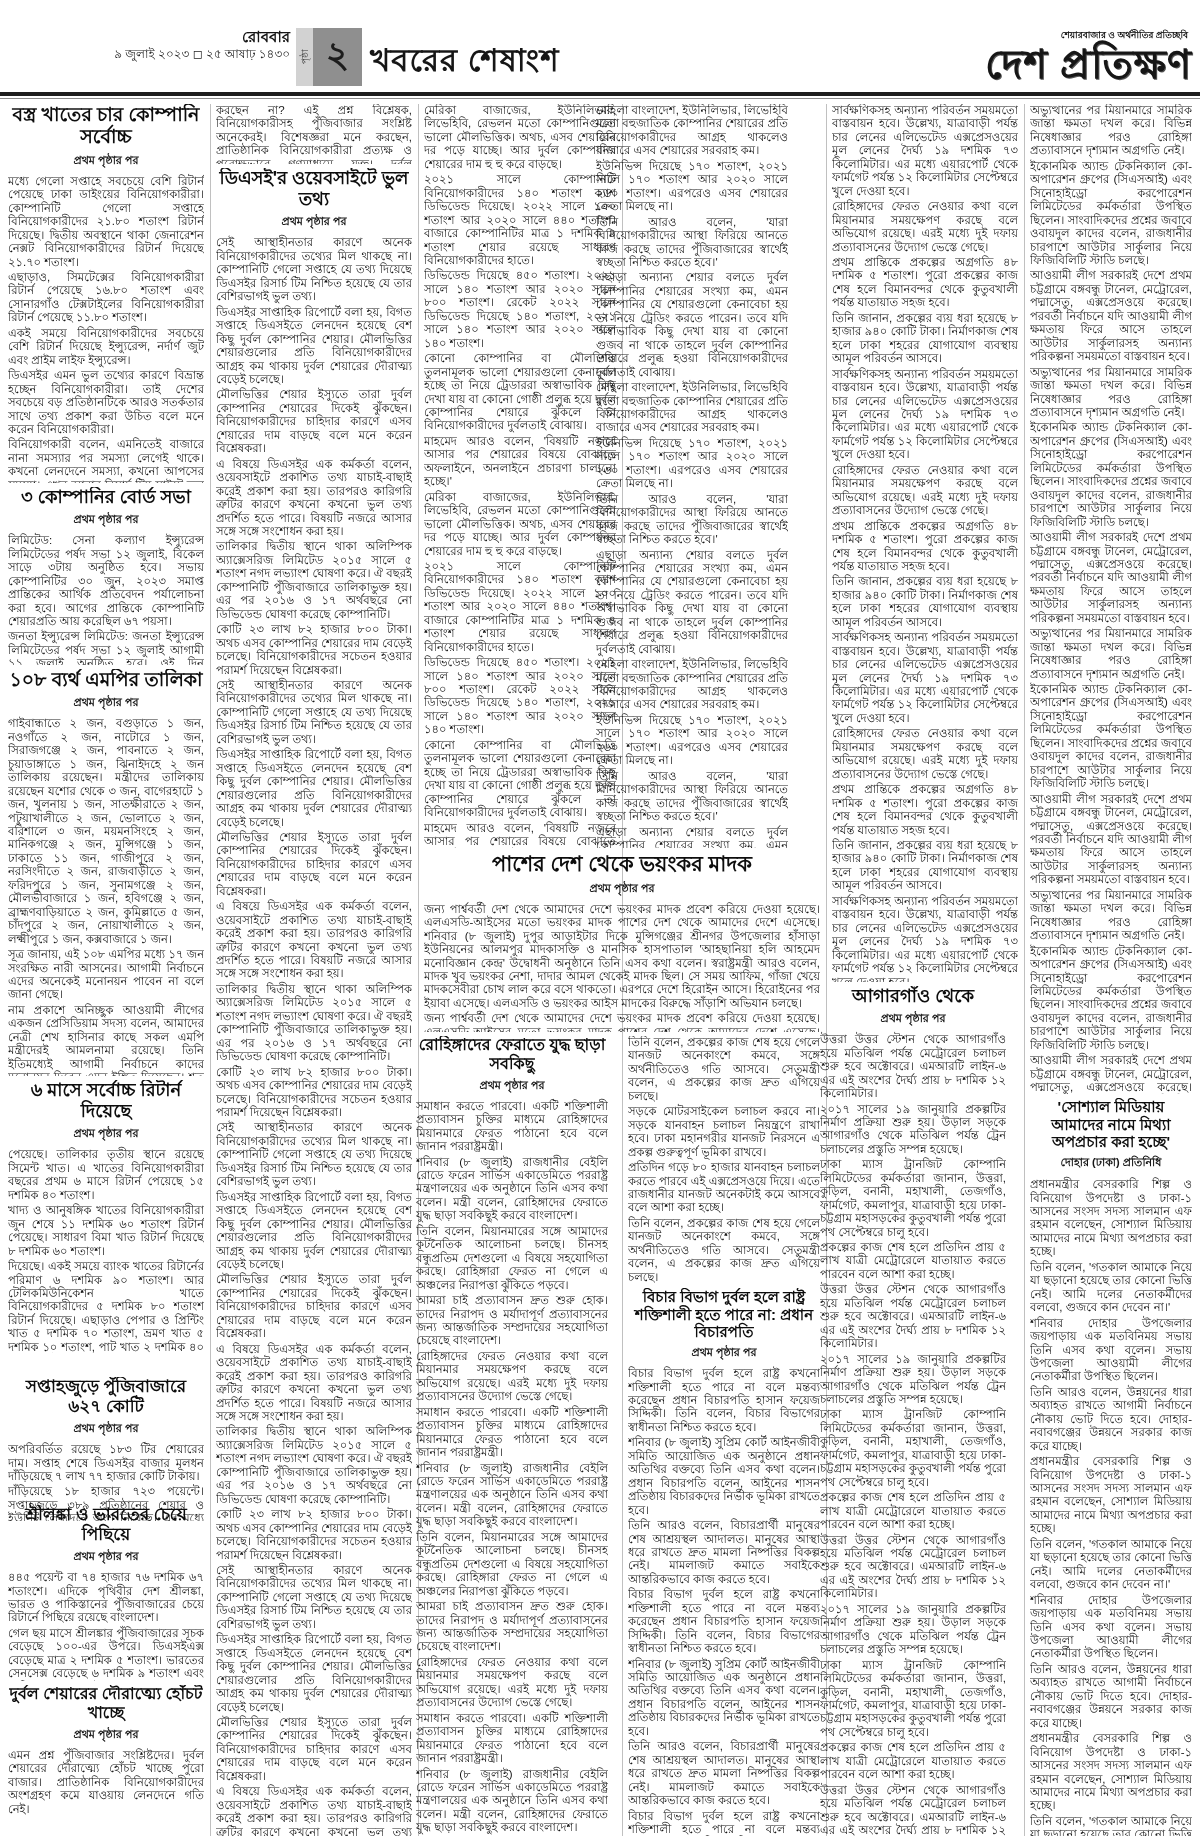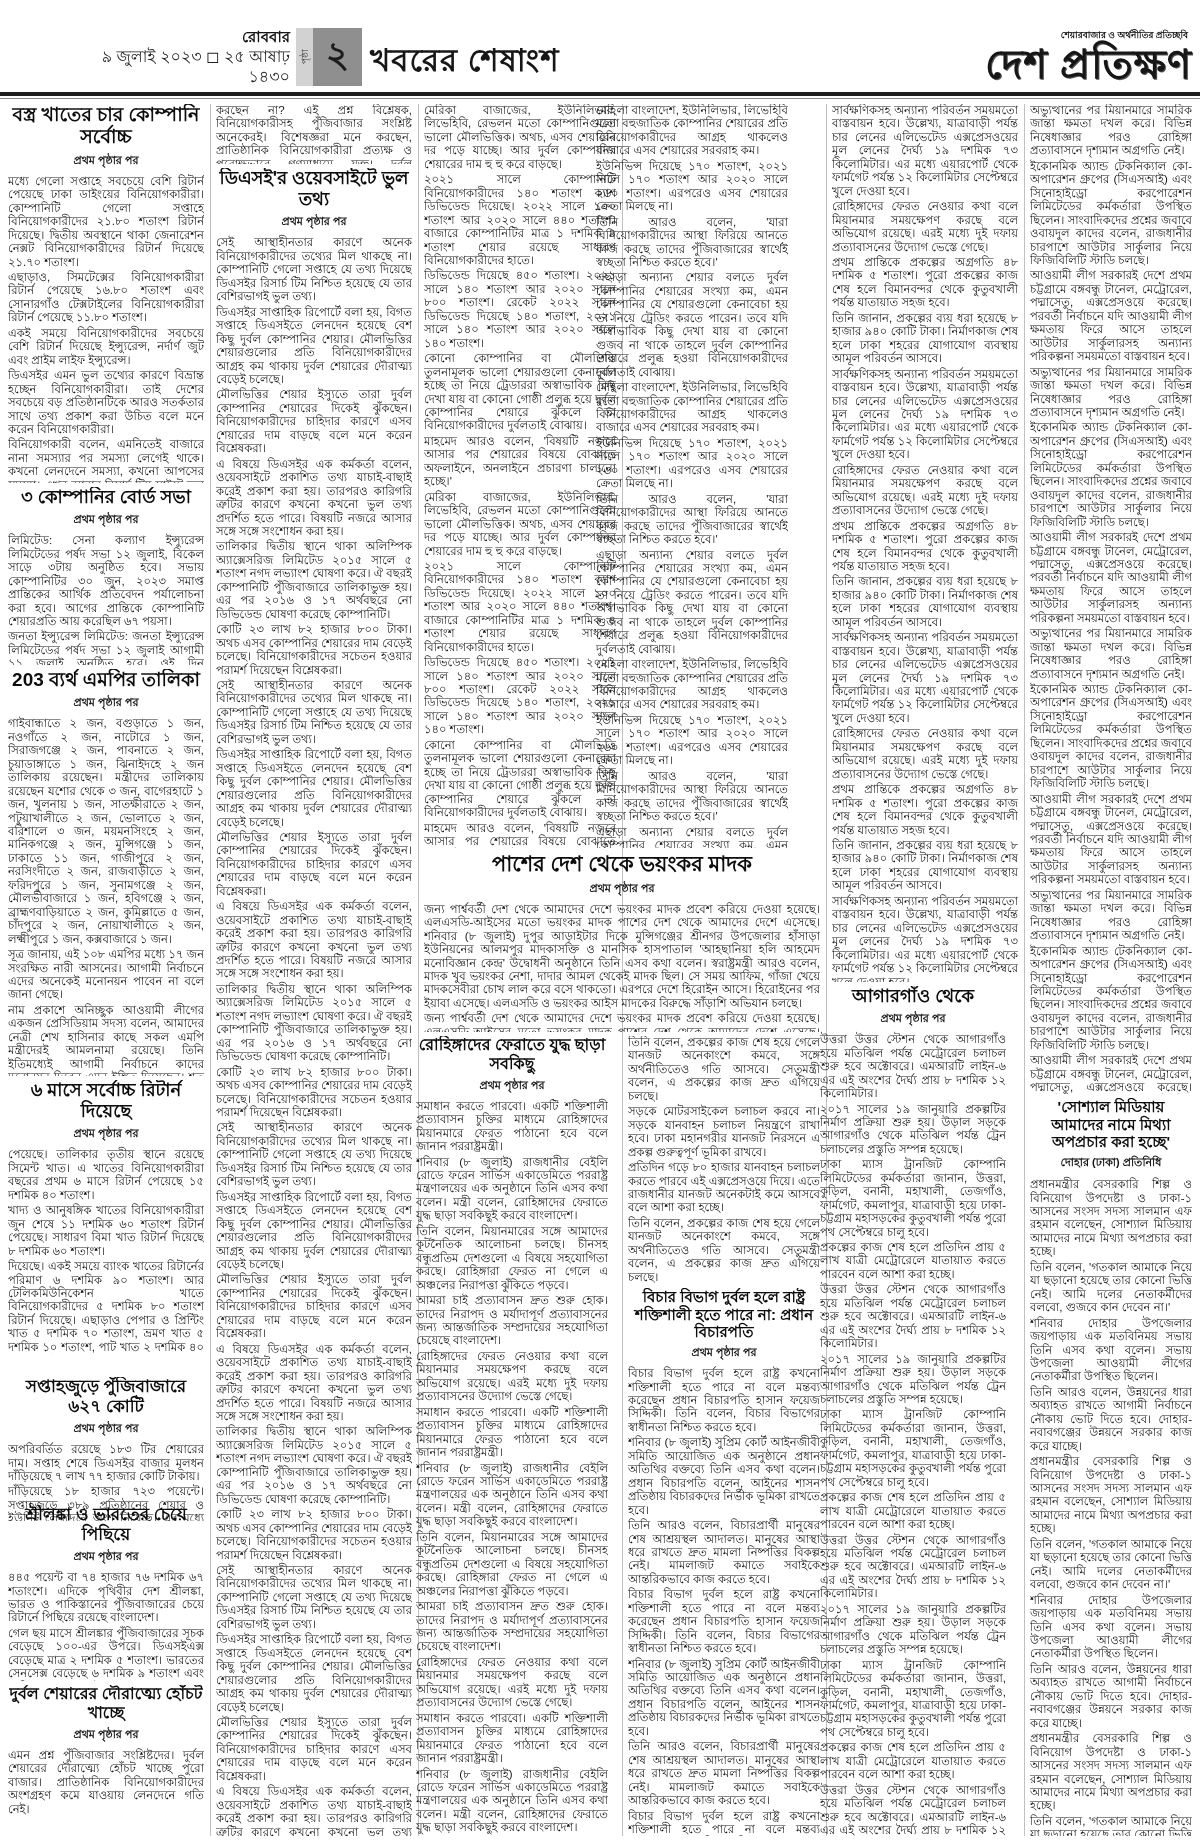--- a/index.html
+++ b/index.html
@@ -5,21 +5,21 @@
   html,body{margin:0;padding:0;background:#e8e8e8;}
   #page{
     position:relative;width:1200px;height:1843px;margin:0 auto;
     background:#ffffff;color:#161616;overflow:hidden;
     font-family:"Liberation Sans","DejaVu Sans",sans-serif;
   }
   
   #header{position:absolute;left:0;top:28px;width:1200px;height:62px;}
   #dateblock{position:absolute;right:910px;top:0;width:230px;text-align:right;line-height:1.25;}
   #weekday{font-weight:bold;font-size:15px;}
-  #dateline{font-size:16px;color:#222;}
+  #dateline{font-size:12px;color:#222;}
   #pagebox{position:absolute;left:296px;top:0px;width:66px;height:58px;display:flex;}
   #pagelabel{width:17px;background:#d2d2d2;color:#333;font-size:9px;
     display:flex;align-items:center;justify-content:center;
     writing-mode:vertical-rl;transform:rotate(180deg);}
   #pagenum{flex:1;background:#8f8f8f;color:#1c1c1c;font-size:36px;font-weight:bold;
     display:flex;align-items:center;justify-content:center;}
   #sectiontitle{position:absolute;left:370px;top:8px;font-size:31px;font-weight:800;letter-spacing:1px;}
   #logoblock{position:absolute;right:8px;top:0;text-align:right;}
   #logotag{font-size:9px;font-weight:bold;color:#111;margin-right:4px;}
   #logotitle{font-size:40px;font-weight:800;line-height:1.05;letter-spacing:1px;
@@ -75,21 +75,21 @@
       </div>
       <div class="block" style="left: 8px; top: 487px; width: 196px; height: 178px;">
         <h2 class="headline" style="font-size: 18px;">৩ কোম্পানির বোর্ড সভা</h2>
         <div class="kicker">প্রথম পৃষ্ঠার পর</div>
         <div class="body">
           <p>লিমিটেড: সেনা কল্যাণ ইন্স্যুরেন্স লিমিটেডের পর্ষদ সভা ১২ জুলাই, বিকেল সাড়ে ৩টায় অনুষ্ঠিত হবে। সভায় কোম্পানিটির ৩০ জুন, ২০২৩ সমাপ্ত প্রান্তিকের আর্থিক প্রতিবেদন পর্যালোচনা করা হবে। আগের প্রান্তিকে কোম্পানিটি শেয়ারপ্রতি আয় করেছিল ৬৭ পয়সা।</p>
           <p>জনতা ইন্স্যুরেন্স লিমিটেড: জনতা ইন্স্যুরেন্স লিমিটেডের পর্ষদ সভা ১২ জুলাই আগামী ১১ জুলাই অনুষ্ঠিত হবে। ওই দিন কোম্পানিটির বোর্ড সভা বিকেল সাড়ে ৩টায় অনুষ্ঠিত হবে।</p>
         </div>
       </div>
       <div class="block" style="left: 8px; top: 669px; width: 196px; height: 407px;">
-        <h2 class="headline" style="font-size: 19px;">203 ব্যর্থ এমপির তালিকা</h2>
+        <h2 class="headline" style="font-size: 19px;">১০৮ ব্যর্থ এমপির তালিকা</h2>
         <div class="kicker">প্রথম পৃষ্ঠার পর</div>
         <div class="body">
           <p>গাইবান্ধাতে ২ জন, বগুড়াতে ১ জন, নওগাঁতে ২ জন, নাটোরে ১ জন, সিরাজগঞ্জে ২ জন, পাবনাতে ২ জন, চুয়াডাঙ্গাতে ১ জন, ঝিনাইদহে ২ জন তালিকায় রয়েছেন। মন্ত্রীদের তালিকায় রয়েছেন যশোর থেকে ৩ জন, বাগেরহাটে ১ জন, খুলনায় ১ জন, সাতক্ষীরাতে ২ জন, পটুয়াখালীতে ২ জন, ভোলাতে ২ জন, বরিশালে ৩ জন, ময়মনসিংহে ২ জন, মানিকগঞ্জে ২ জন, মুন্সিগঞ্জে ১ জন, ঢাকাতে ১১ জন, গাজীপুরে ২ জন, নরসিংদীতে ২ জন, রাজবাড়ীতে ২ জন, ফরিদপুরে ১ জন, সুনামগঞ্জে ২ জন, মৌলভীবাজারে ১ জন, হবিগঞ্জে ২ জন, ব্রাহ্মণবাড়িয়াতে ২ জন, কুমিল্লাতে ৫ জন, চাঁদপুরে ২ জন, নোয়াখালীতে ২ জন, লক্ষ্মীপুরে ১ জন, কক্সবাজারে ১ জন।</p>
           <p>সূত্র জানায়, এই ১০৮ এমপির মধ্যে ১৭ জন সংরক্ষিত নারী আসনের। আগামী নির্বাচনে এদের অনেকেই মনোনয়ন পাবেন না বলে জানা গেছে।</p>
           <p>নাম প্রকাশে অনিচ্ছুক আওয়ামী লীগের একজন প্রেসিডিয়াম সদস্য বলেন, আমাদের নেত্রী শেখ হাসিনার কাছে সকল এমপি মন্ত্রীদেরই আমলনামা রয়েছে। তিনি ইতিমধ্যেই আগামী নির্বাচনে কাদের মনোনয়ন দিবেন এমন ইঙ্গিত দিয়েছেন। শত ফুলের মধ্য থেকে সবচে ভালো ফুলটি তিনি বেছে নিবেন।</p>
         </div>
       </div>
       <div class="block" style="left: 8px; top: 1080px; width: 196px; height: 273px;">
         <h2 class="headline" style="font-size: 18px;">৬ মাসে সর্বোচ্চ রিটার্ন দিয়েছে</h2>
         <div class="kicker">প্রথম পৃষ্ঠার পর</div>

